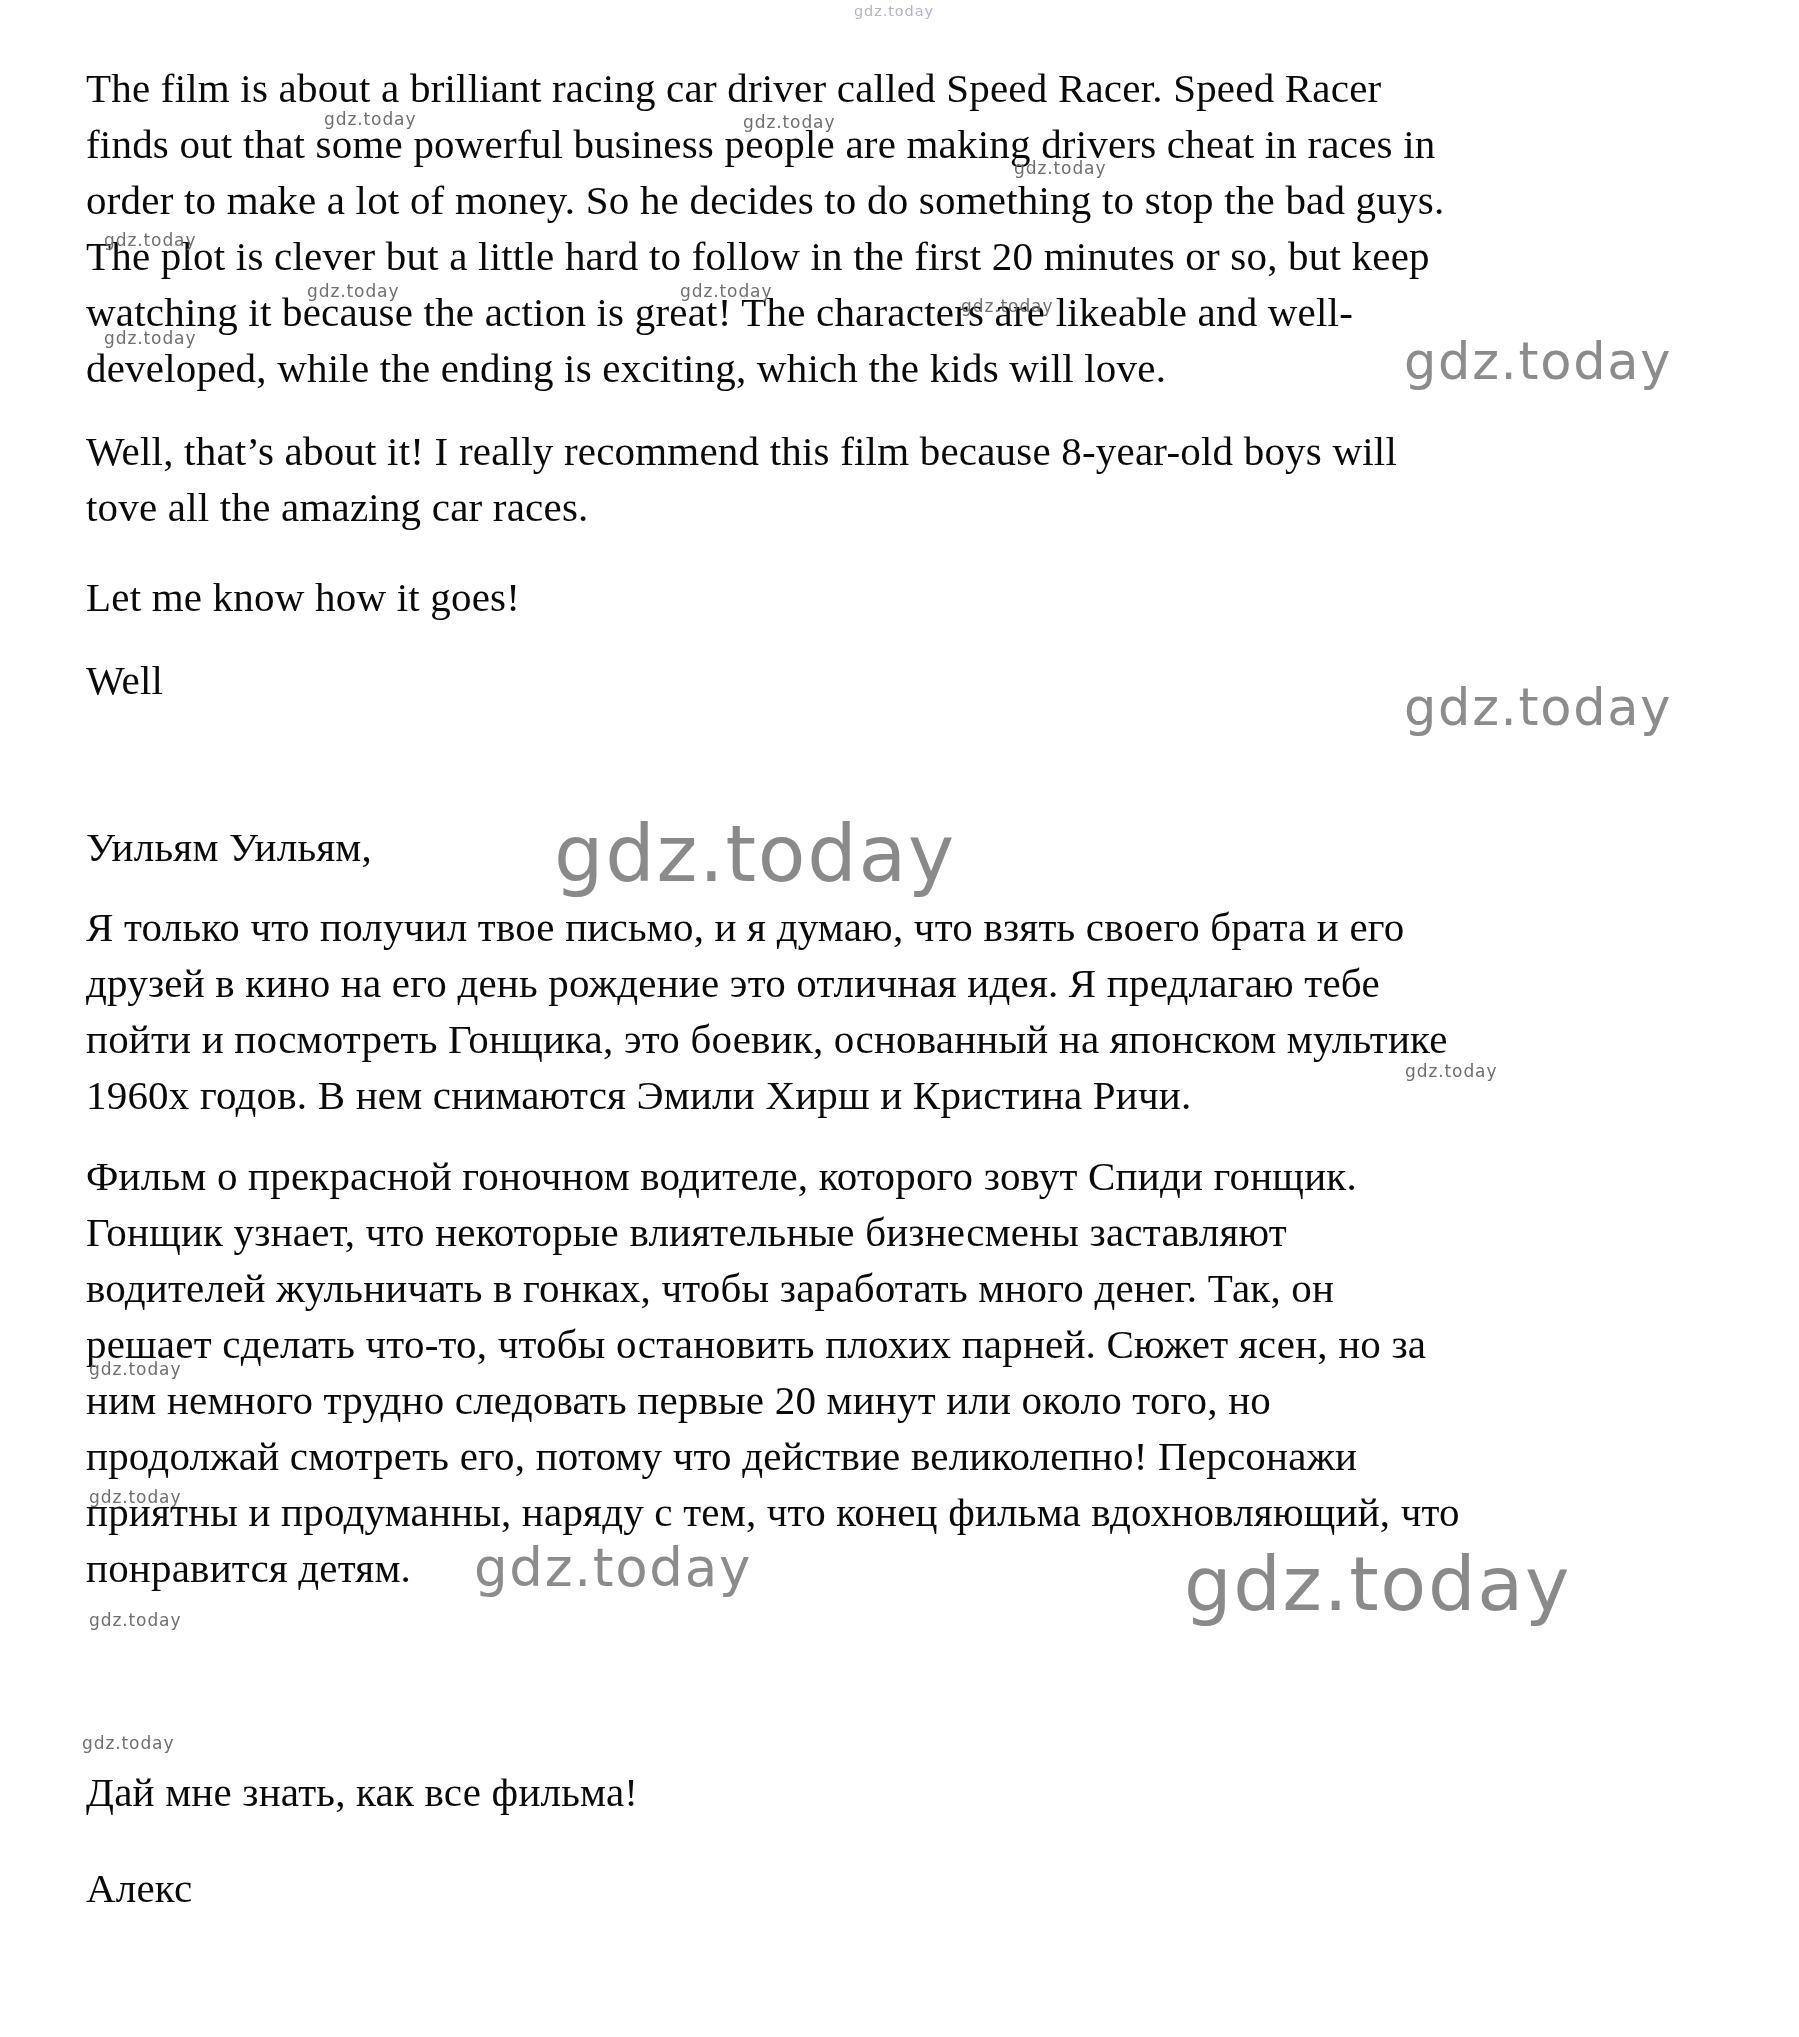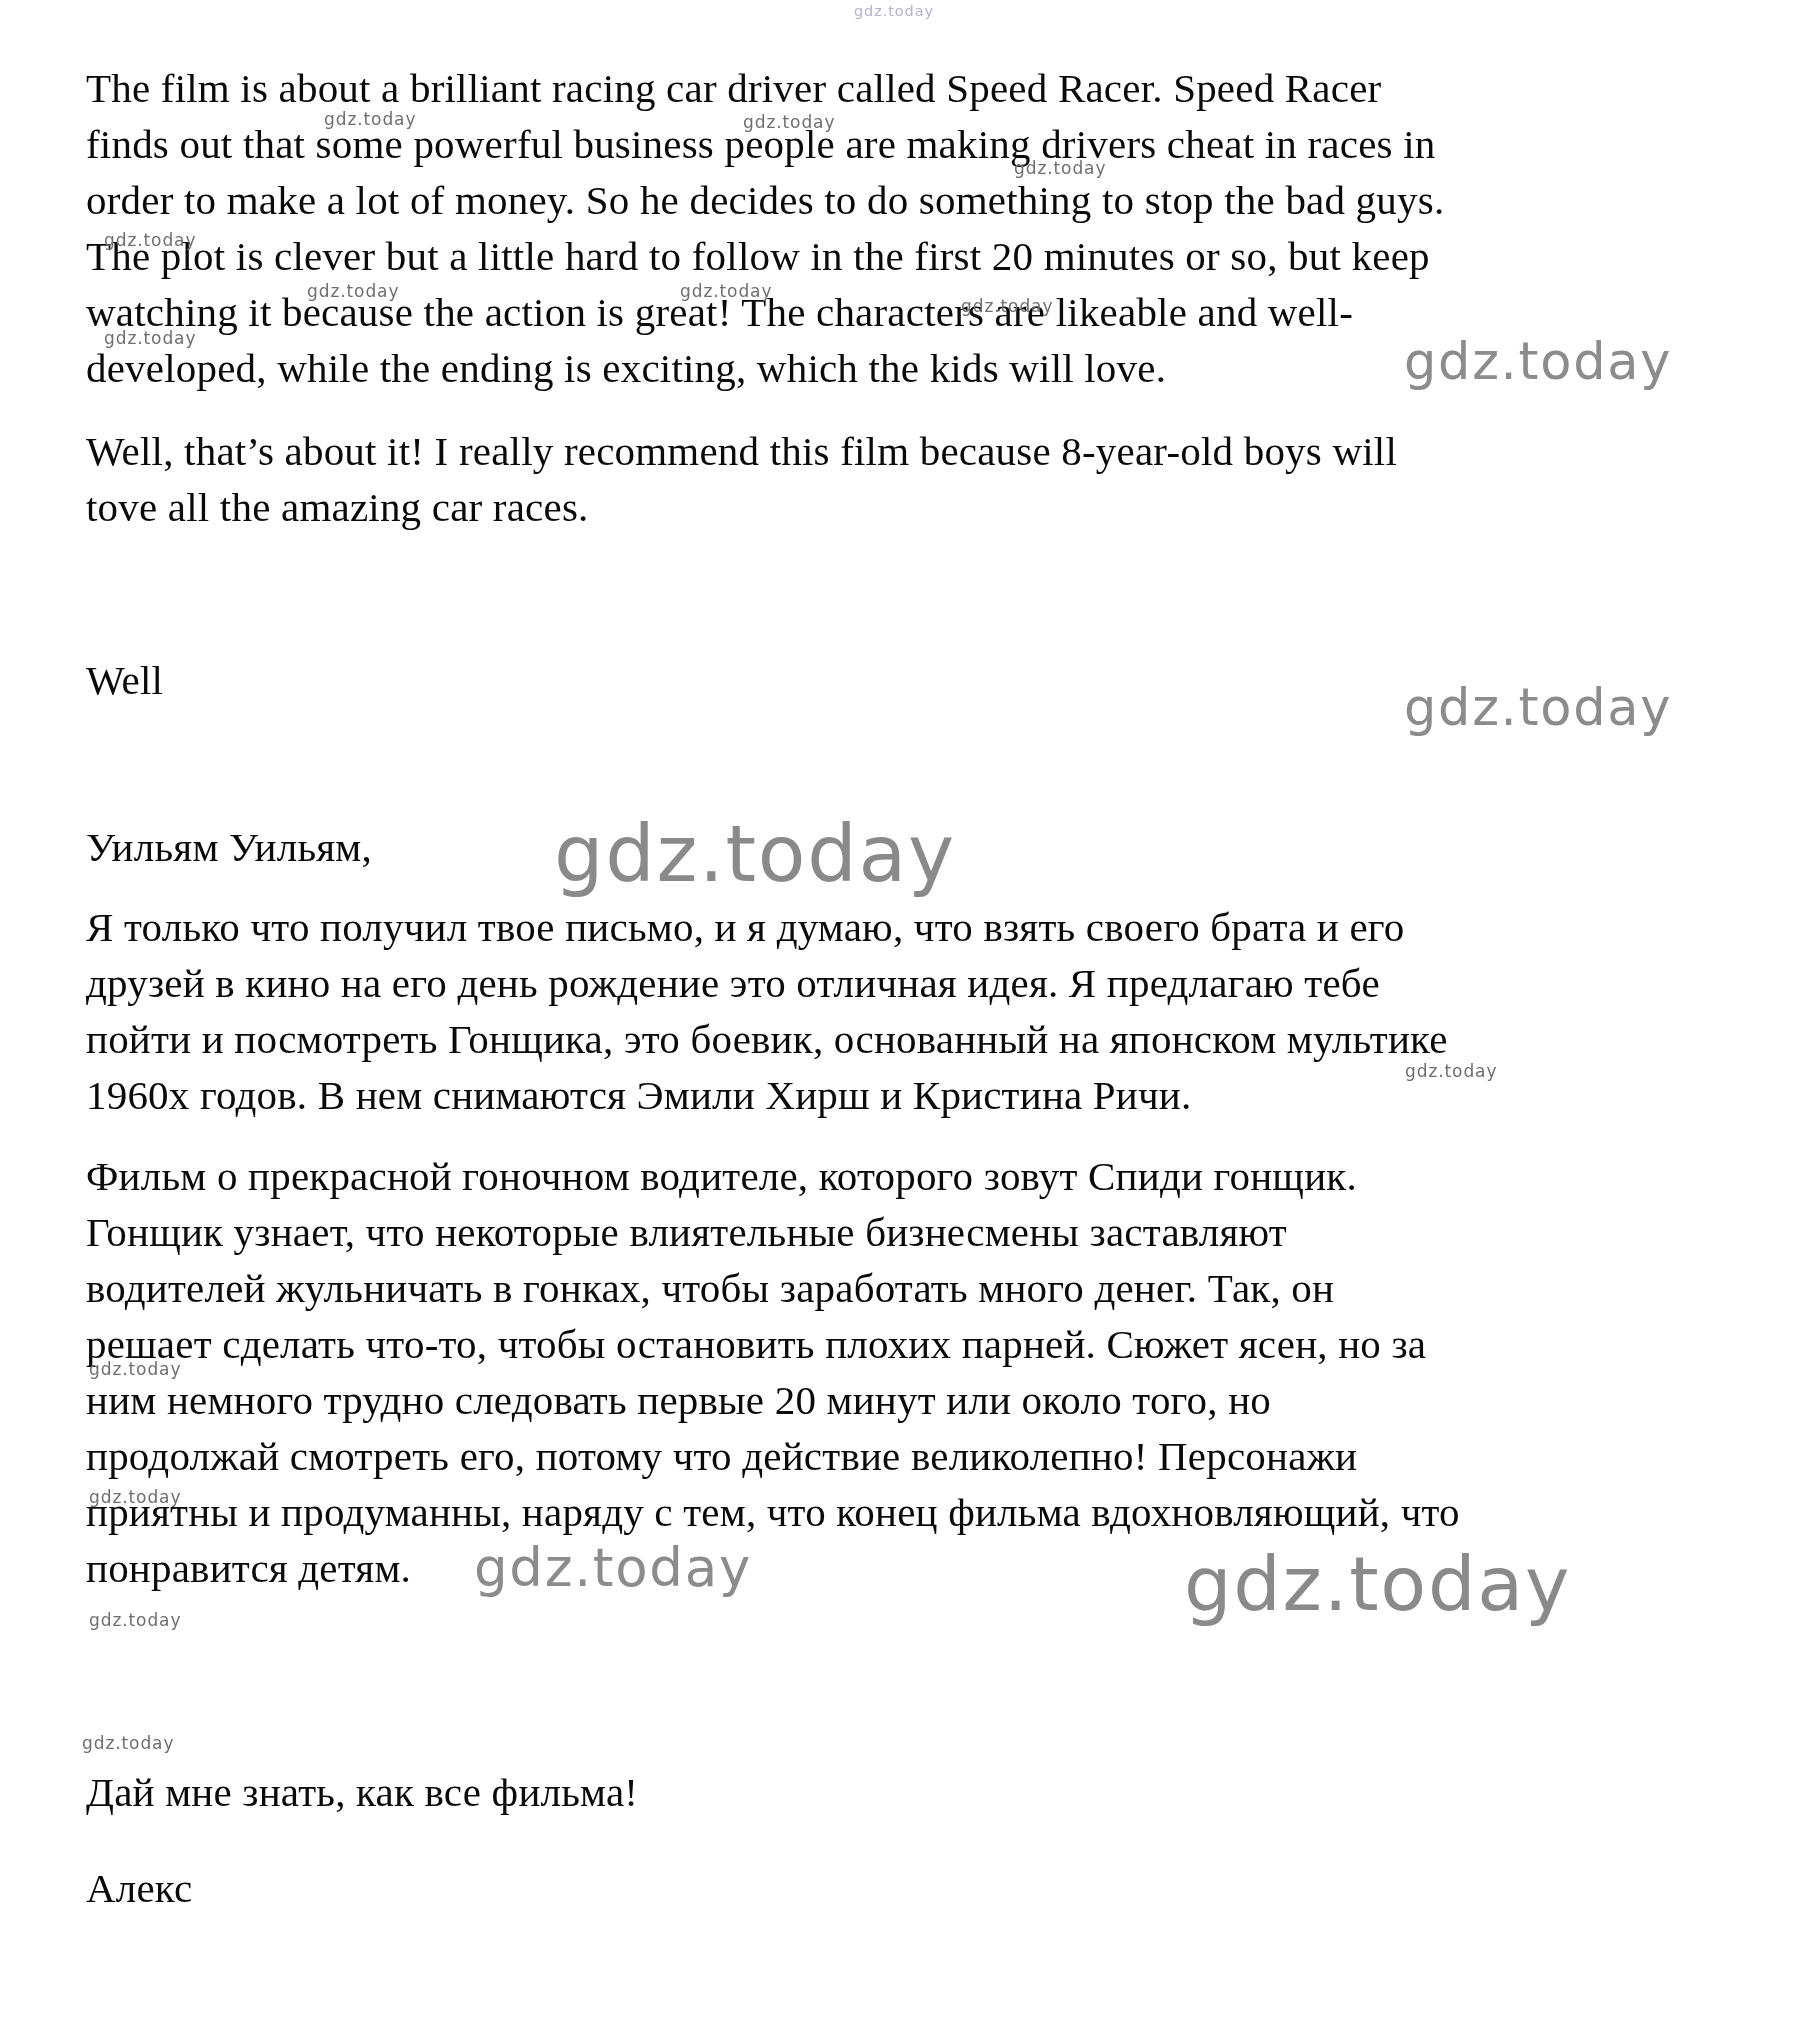--- a/index.html
+++ b/index.html
@@ -83,20 +83,21 @@
   <p class="para p-eng-review">The film is about a brilliant racing car driver called Speed Racer. Speed Racer
 finds out that some powerful business people are making drivers cheat in races in
 order to make a lot of money. So he decides to do something to stop the bad guys.
 The plot is clever but a little hard to follow in the first 20 minutes or so, but keep
 watching it because the action is great! The characters are likeable and well-
 developed, while the ending is exciting, which the kids will love.</p>
 
   <p class="para p-eng-reco">Well, that’s about it! I really recommend this film because 8-year-old boys will
 tove all the amazing car races.</p>
 
+  <p class="para p-eng-closing">Let me know how it goes!</p>
 
   <p class="para p-eng-sign">Well</p>
 
   <p class="para p-ru-salute">Уильям Уильям,</p>
 
   <p class="para p-ru-1">Я только что получил твое письмо, и я думаю, что взять своего брата и его
 друзей в кино на его день рождение это отличная идея. Я предлагаю тебе
 пойти и посмотреть Гонщика, это боевик, основанный на японском мультике
 1960х годов. В нем снимаются Эмили Хирш и Кристина Ричи.</p>
 

